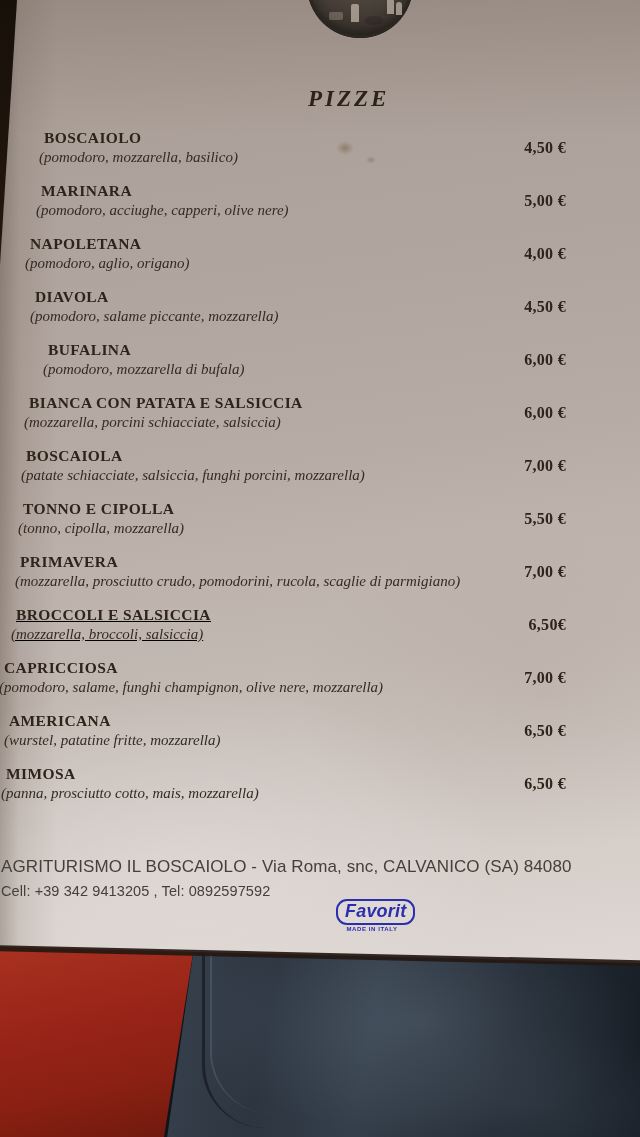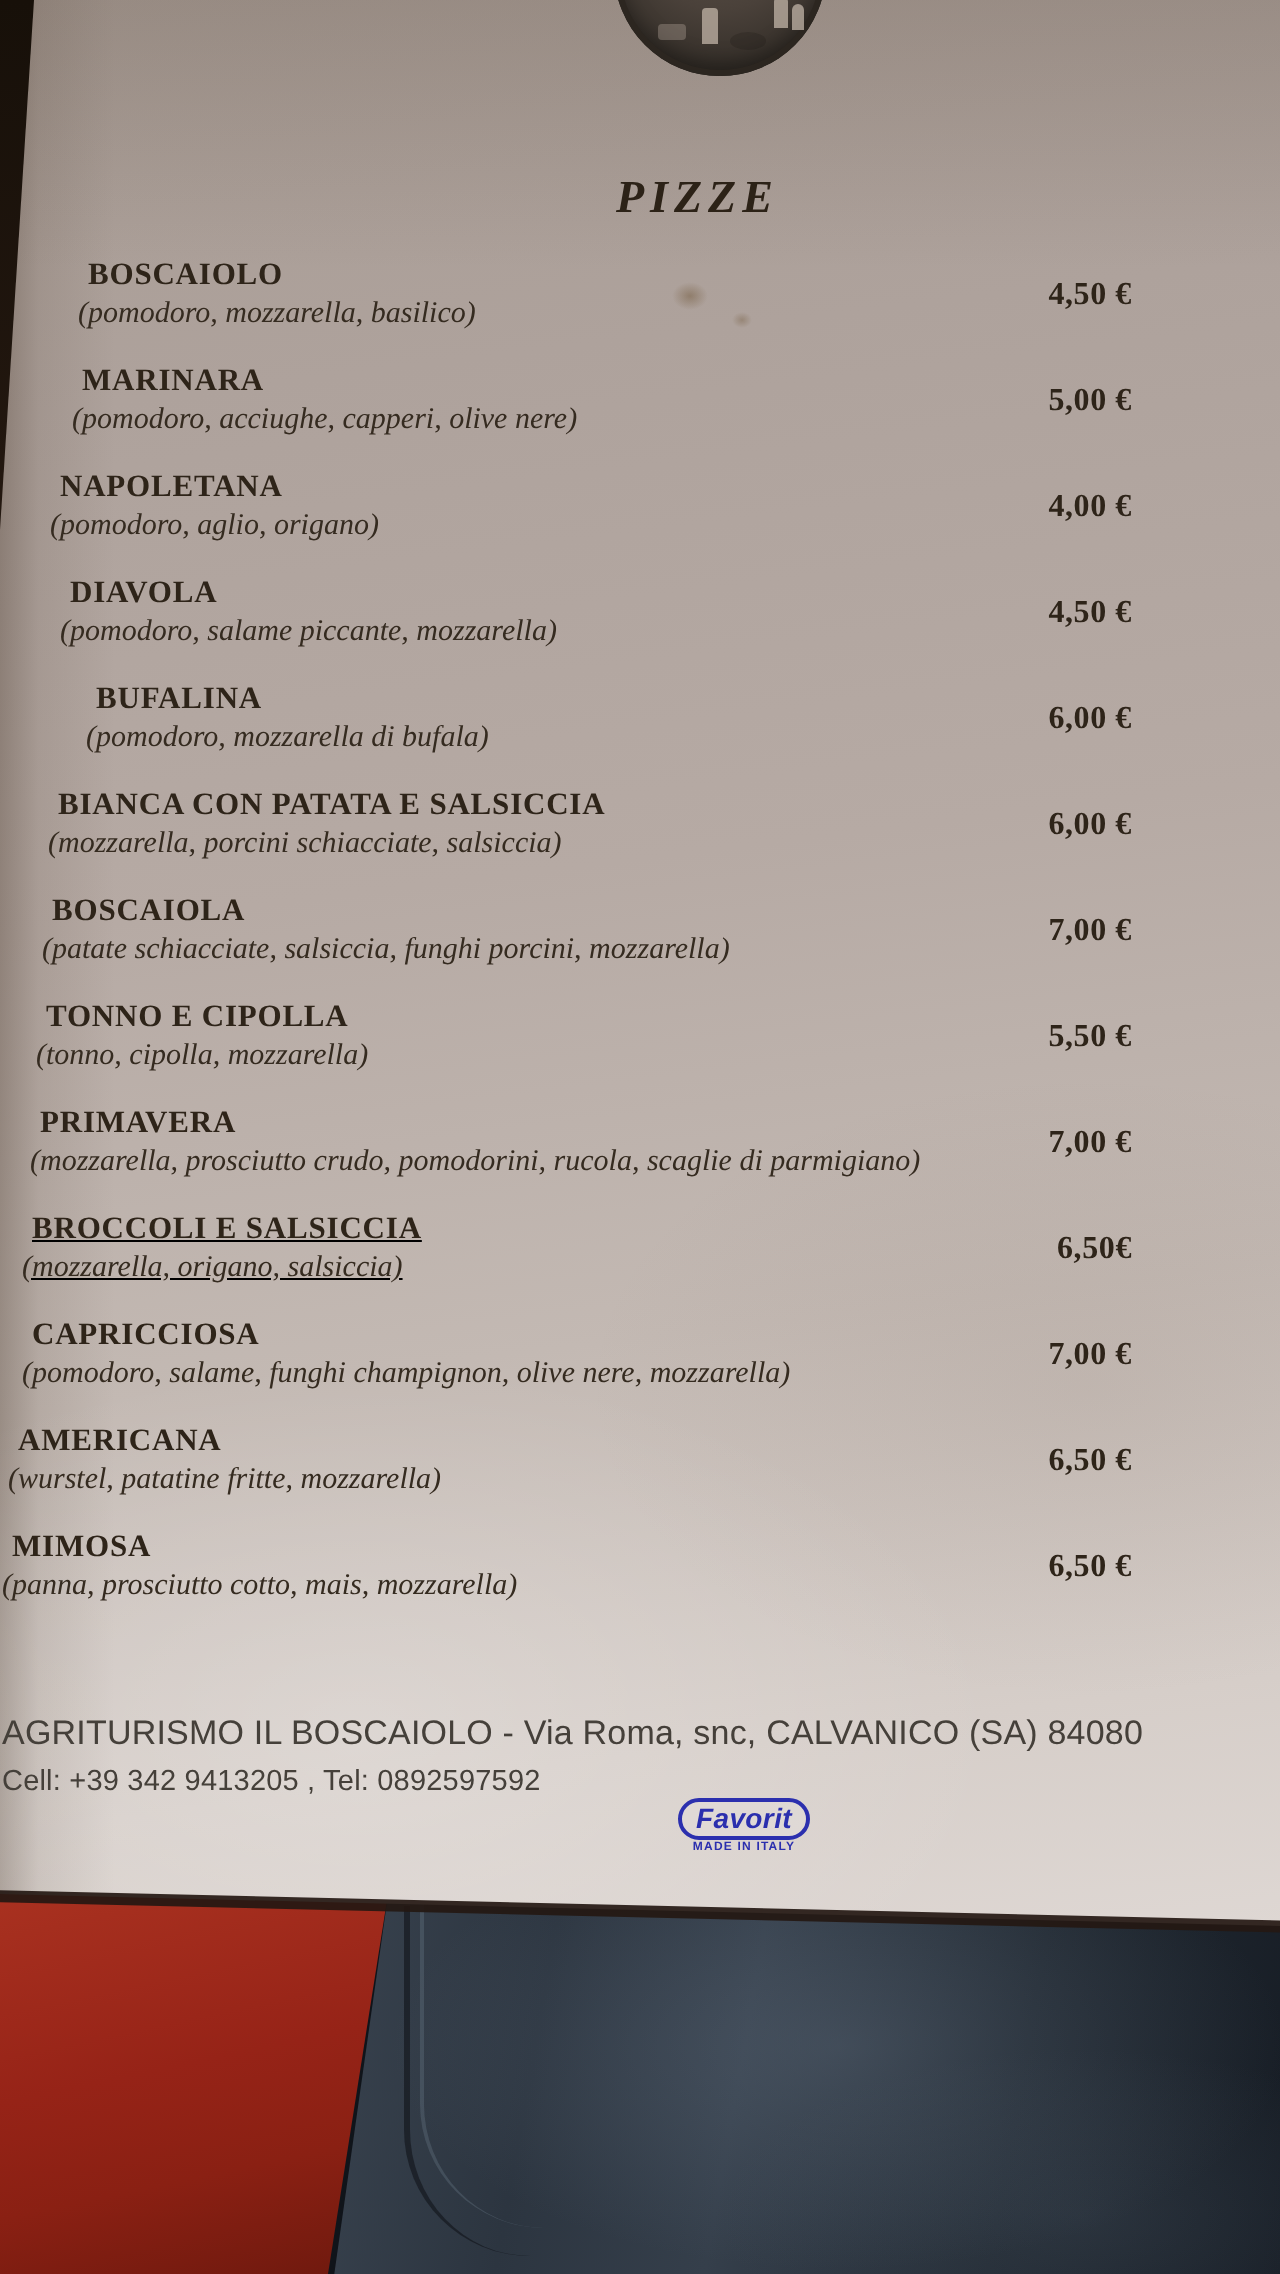--- a/index.html
+++ b/index.html
@@ -118,41 +118,41 @@
   .menu-item:nth-child(1)  { padding-left: 44px; }
   .menu-item:nth-child(2)  { padding-left: 41px; }
   .menu-item:nth-child(3)  { padding-left: 30px; }
   .menu-item:nth-child(4)  { padding-left: 35px; }
   .menu-item:nth-child(5)  { padding-left: 48px; }
   .menu-item:nth-child(6)  { padding-left: 29px; }
   .menu-item:nth-child(7)  { padding-left: 26px; }
   .menu-item:nth-child(8)  { padding-left: 23px; }
   .menu-item:nth-child(9)  { padding-left: 20px; }
   .menu-item:nth-child(10) { padding-left: 16px; text-decoration: underline; }
-  .menu-item:nth-child(11) { padding-left: 16px; }
+  .menu-item:nth-child(11) { padding-left: 4px; }
   .menu-item:nth-child(12) { padding-left: 9px;  }
   .menu-item:nth-child(13) { padding-left: 6px;  }
 
   
   .paper-footer {
     position: absolute; left: 1px; top: 854px; width: 620px;
     font-family: "Liberation Sans", sans-serif;
     color: #45403a;
   }
   .footer-address { font-size: 17px; line-height: 25px; letter-spacing: 0.1px; }
   .footer-phones  { font-size: 14.5px; line-height: 24px; letter-spacing: 0.1px; }
 
   .brand { position: absolute; left: 336px; top: 899px; width: 72px; text-align: center; }
   .brand-box {
     display: inline-block;
     border: 2px solid var(--brand_blue, #2b2fae);
     border-radius: 11px;
     padding: 0 7px 1px 7px;
     font-family: "Liberation Sans", sans-serif;
-    font-size: 14px; font-weight: 700; font-style: italic;
+    font-size: 18px; font-weight: 700; font-style: italic;
     color: var(--brand_blue, #2b2fae);
     letter-spacing: 0.2px;
     background: rgba(235,232,230,0.25);
   }
   .brand-tagline {
     margin-top: 1px;
     font-family: "Liberation Sans", sans-serif;
     font-size: 6px; font-weight: 700; letter-spacing: 0.6px;
     color: var(--brand_blue, #2b2fae);
   }
@@ -236,21 +236,21 @@
   </div>
 
   <div class="menu-item">
     <div class="item-name">PRIMAVERA</div>
     <div class="item-desc">(mozzarella, prosciutto crudo, pomodorini, rucola, scaglie di parmigiano)</div>
     <div class="item-price">7,00 €</div>
   </div>
 
   <div class="menu-item">
     <div class="item-name">BROCCOLI E SALSICCIA</div>
-    <div class="item-desc">(mozzarella, origano, salsiccia)</div>
+    <div class="item-desc">(mozzarella, broccoli, salsiccia)</div>
     <div class="item-price">6,50€</div>
   </div>
 
   <div class="menu-item">
     <div class="item-name">CAPRICCIOSA</div>
     <div class="item-desc">(pomodoro, salame, funghi champignon, olive nere, mozzarella)</div>
     <div class="item-price">7,00 €</div>
   </div>
 
   <div class="menu-item">

